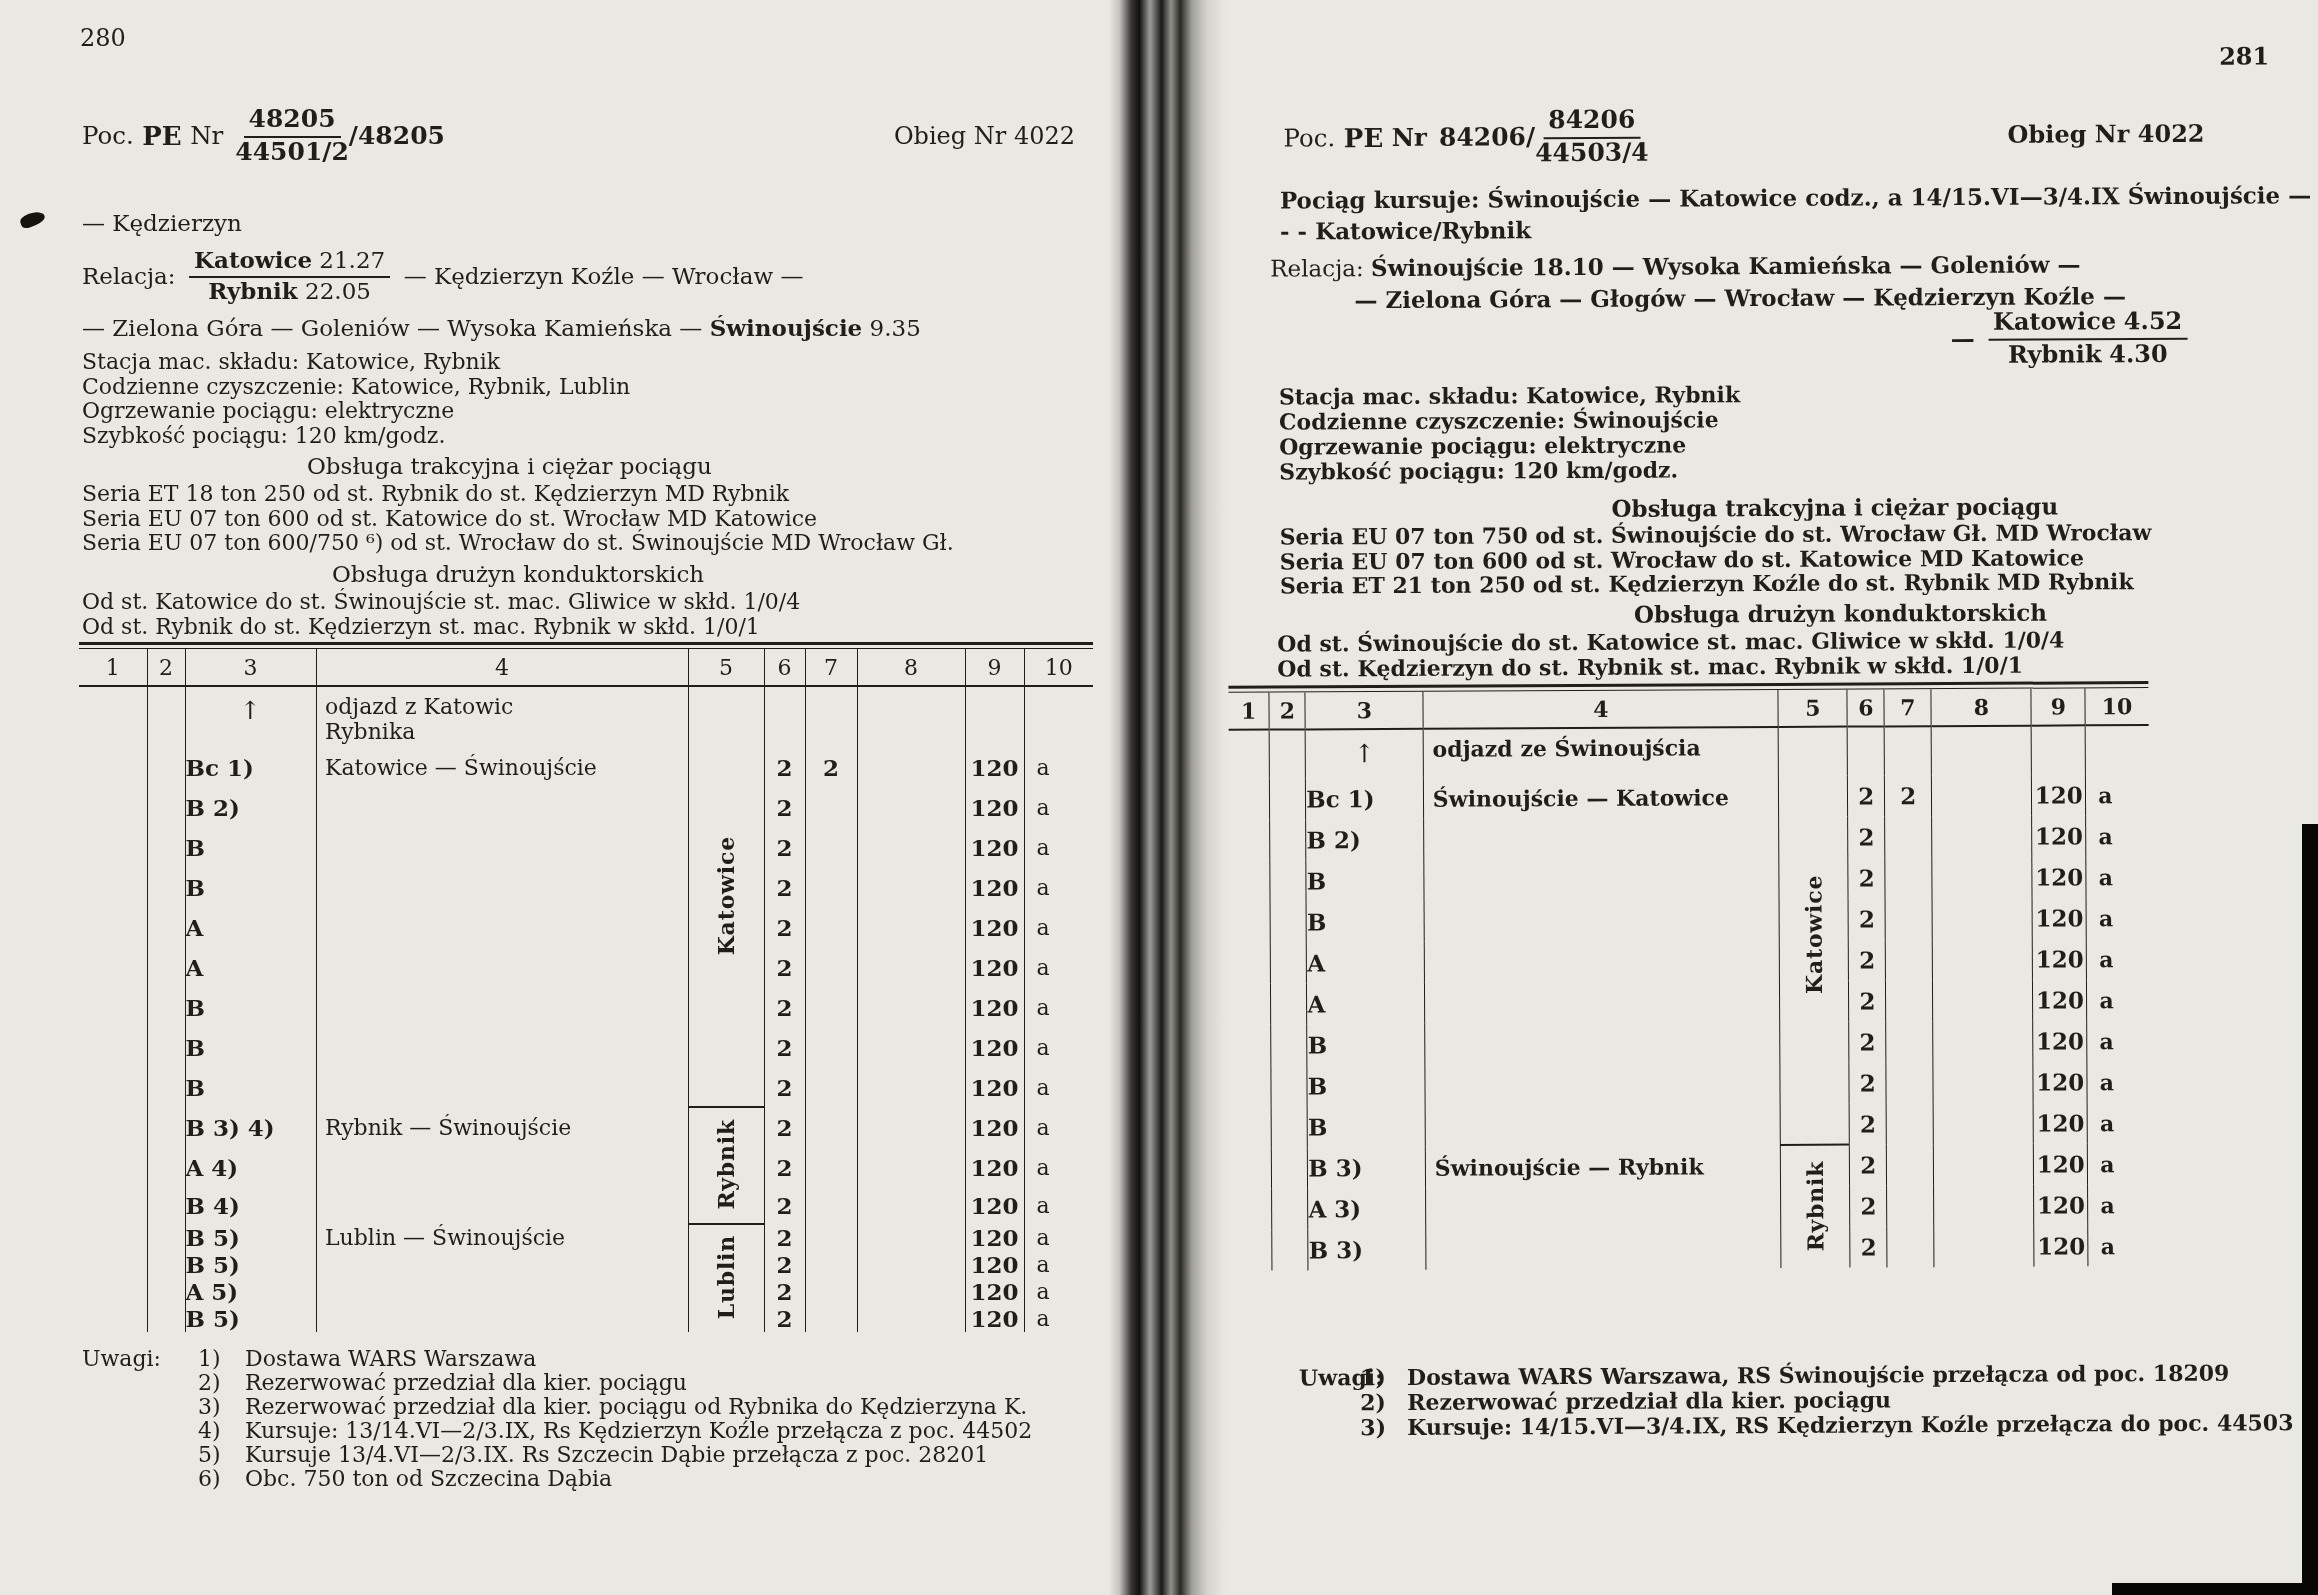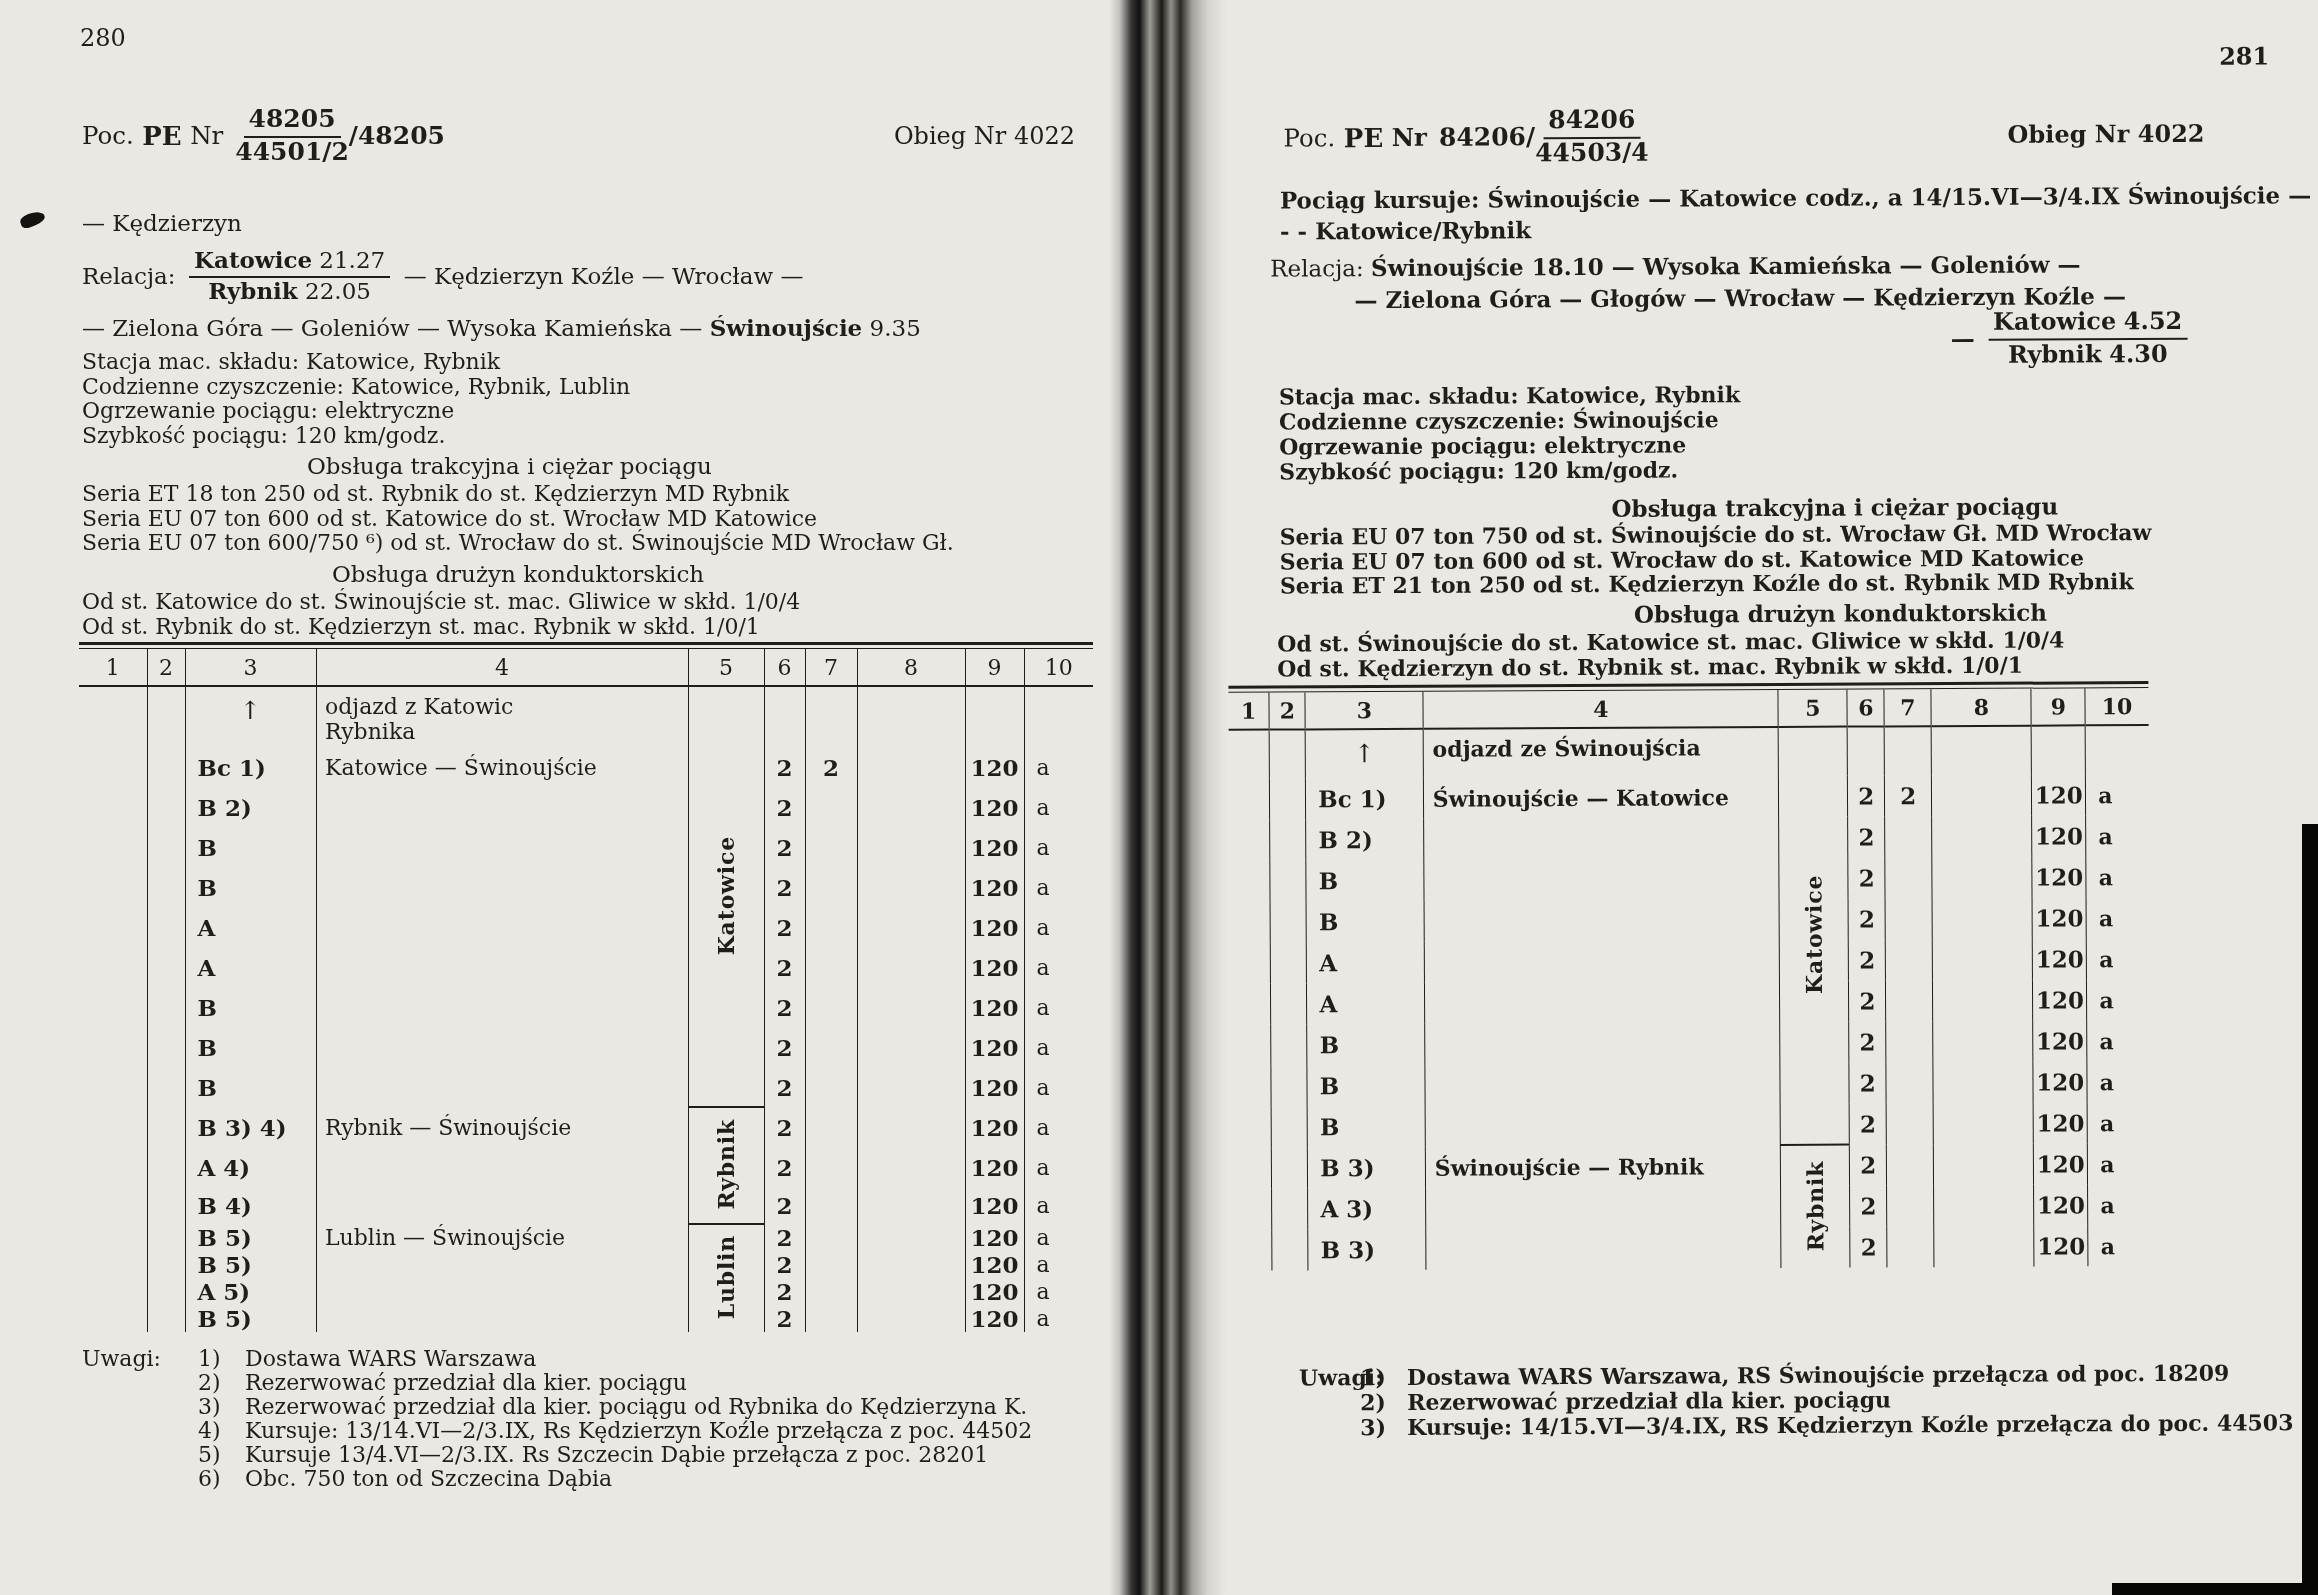--- a/index.html
+++ b/index.html
@@ -58,21 +58,21 @@
 
   
   .tblwrap{position:absolute;border-top:3.4px solid var(--ink);}
   .tblinner{margin-top:3.4px;border-top:1.7px solid var(--ink);}
   table.tbl{border-collapse:collapse;table-layout:fixed;width:100%;}
   table.tbl td{border-right:1.7px solid var(--ink);padding:0;vertical-align:middle;overflow:hidden;}
   table.tbl td:last-child{border-right:none;}
   table.tbl .th{border-bottom:2.5px solid var(--ink);text-align:center;font-size:22px;height:36px;}
   table.tbl .arrow{text-align:center;font-size:25px;vertical-align:top;padding-top:8.5px;}
   table.tbl .note{vertical-align:top;padding:6.8px 0 0 8.5px;font-size:22px;line-height:25px;white-space:nowrap;}
-  table.tbl .cls{padding-left:12px;font-weight:bold;font-size:23px;white-space:nowrap;}
+  table.tbl .cls{font-weight:bold;font-size:23px;white-space:nowrap;}
   table.tbl .rel{padding-left:8.5px;font-size:22px;white-space:nowrap;}
   table.tbl .num{text-align:center;font-weight:bold;font-size:23px;}
   table.tbl .lett{padding-left:12px;font-size:22px;}
   table.tbl .rot-cell{text-align:center;}
   table.tbl .seg-border{border-top:2.1px solid var(--ink);}
   .rot{writing-mode:vertical-rl;transform:rotate(180deg);display:inline-block;
        font-size:22px;font-weight:bold;letter-spacing:0.8px;}
 
   .page-right .th{font-weight:bold;}
   .page-right .rel{font-weight:bold;}

